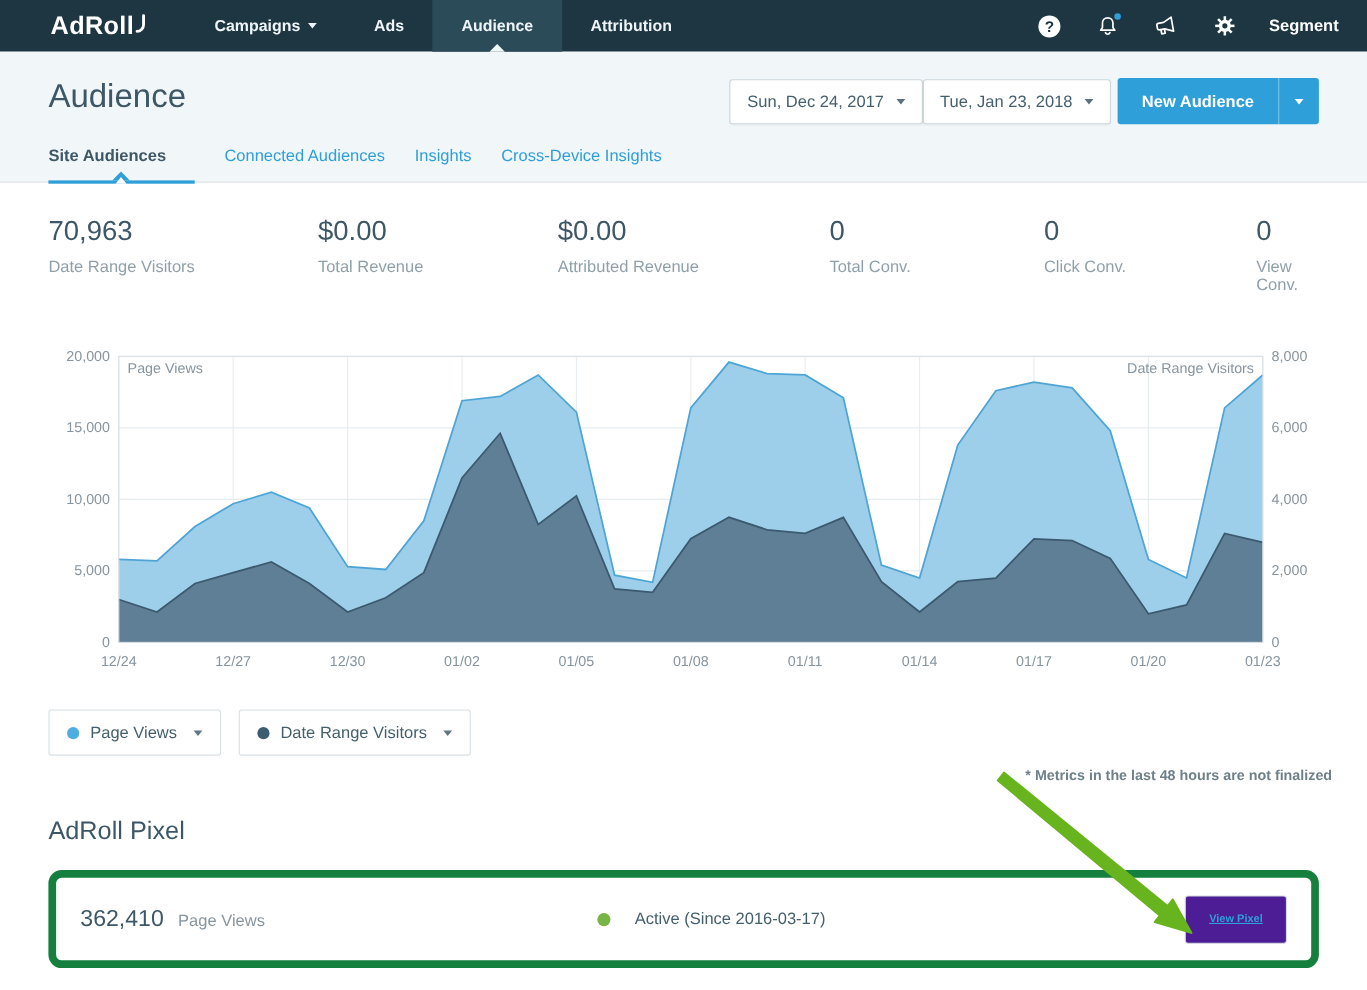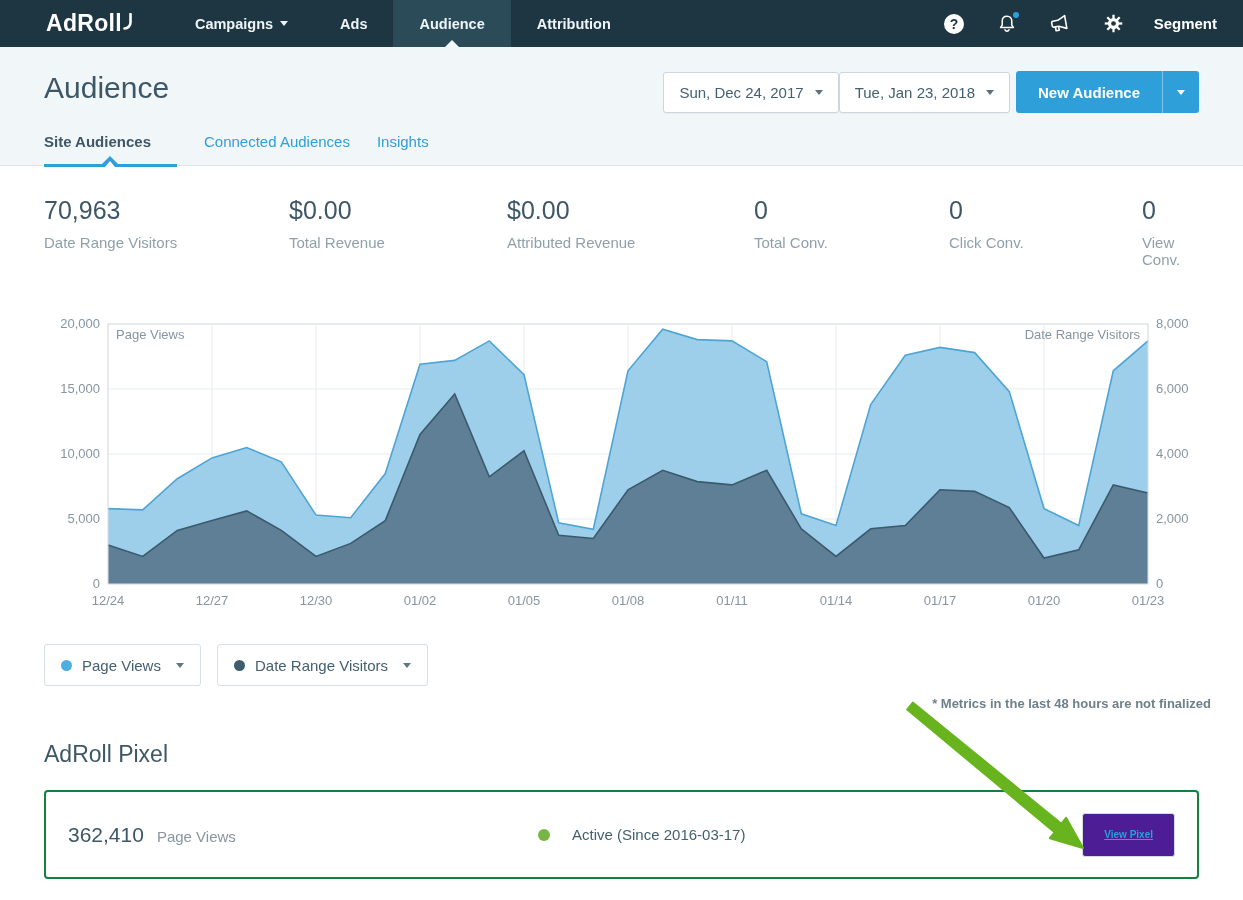--- a/index.html
+++ b/index.html
@@ -70,21 +70,21 @@
   .legend-row { display:flex; gap:16px; padding:28px 44px 0 44px; }
   .legend-btn { display:flex; align-items:center; background:#fff; border:1px solid #d7dfe4;
                 border-radius:3px; padding:0 16px; height:42px; font-size:15px; color:#44606e; cursor:pointer; }
   .legend-dot { width:11px; height:11px; border-radius:50%; margin-right:10px; }
   .legend-btn .caret-down { color:#5f7784; margin-left:15px; }
 
   .footnote { text-align:right; padding:10px 32px 0 0; font-size:13px; color:#6e8089;font-weight:bold; }
 
   
   .pixel-title { font-size:23px; font-weight:normal; color:#3e5767; margin:0; padding:30px 44px 0 44px; }
-  .pixel-card { margin:22px 44px 0 44px; border:2px solid #15803d; border-radius:4px;
+  .pixel-card { margin:22px 44px 0 44px; border:7px solid #15803d; border-radius:12px;
                 display:flex; align-items:center; padding:0 22px; height:89px; background:#fff; }
   .pixel-left { display:flex; align-items:baseline; gap:13px; width:470px; }
   .pixel-value { font-size:21px; color:#3e5767; }
   .pixel-label { font-size:15px; color:#8795a0; }
   .pixel-status { display:flex; align-items:center; gap:22px; font-size:15px; color:#44606e; flex:1; }
   .status-dot { width:12px; height:12px; border-radius:50%; }
   .btn-view-pixel { margin-left:auto; height:44px; padding:0 21px; background:#4c1d95;
                     border:1px solid #d4dce1; border-radius:3px; color:#2e9fd9;
                     font-size:10px; font-weight:bold; display:flex; align-items:center; cursor:pointer;text-decoration:underline; }
 
@@ -174,20 +174,21 @@
     </div>
   </div>
   <div class="tabs">
     <div class="tab active">
       <span>Site Audiences</span>
       <span class="notch-outer"></span>
       <span class="notch-inner"></span>
     </div>
     <div class="tab">Connected Audiences</div>
     <div class="tab">Insights</div>
+    <div class="tab">Cross-Device Insights</div>
   </div>
 </div>
 
 <div class="stats">
   <div>
     <div class="stat-value">70,963</div>
     <div class="stat-label">Date Range Visitors</div>
   </div>
   <div>
     <div class="stat-value">$0.00</div>

